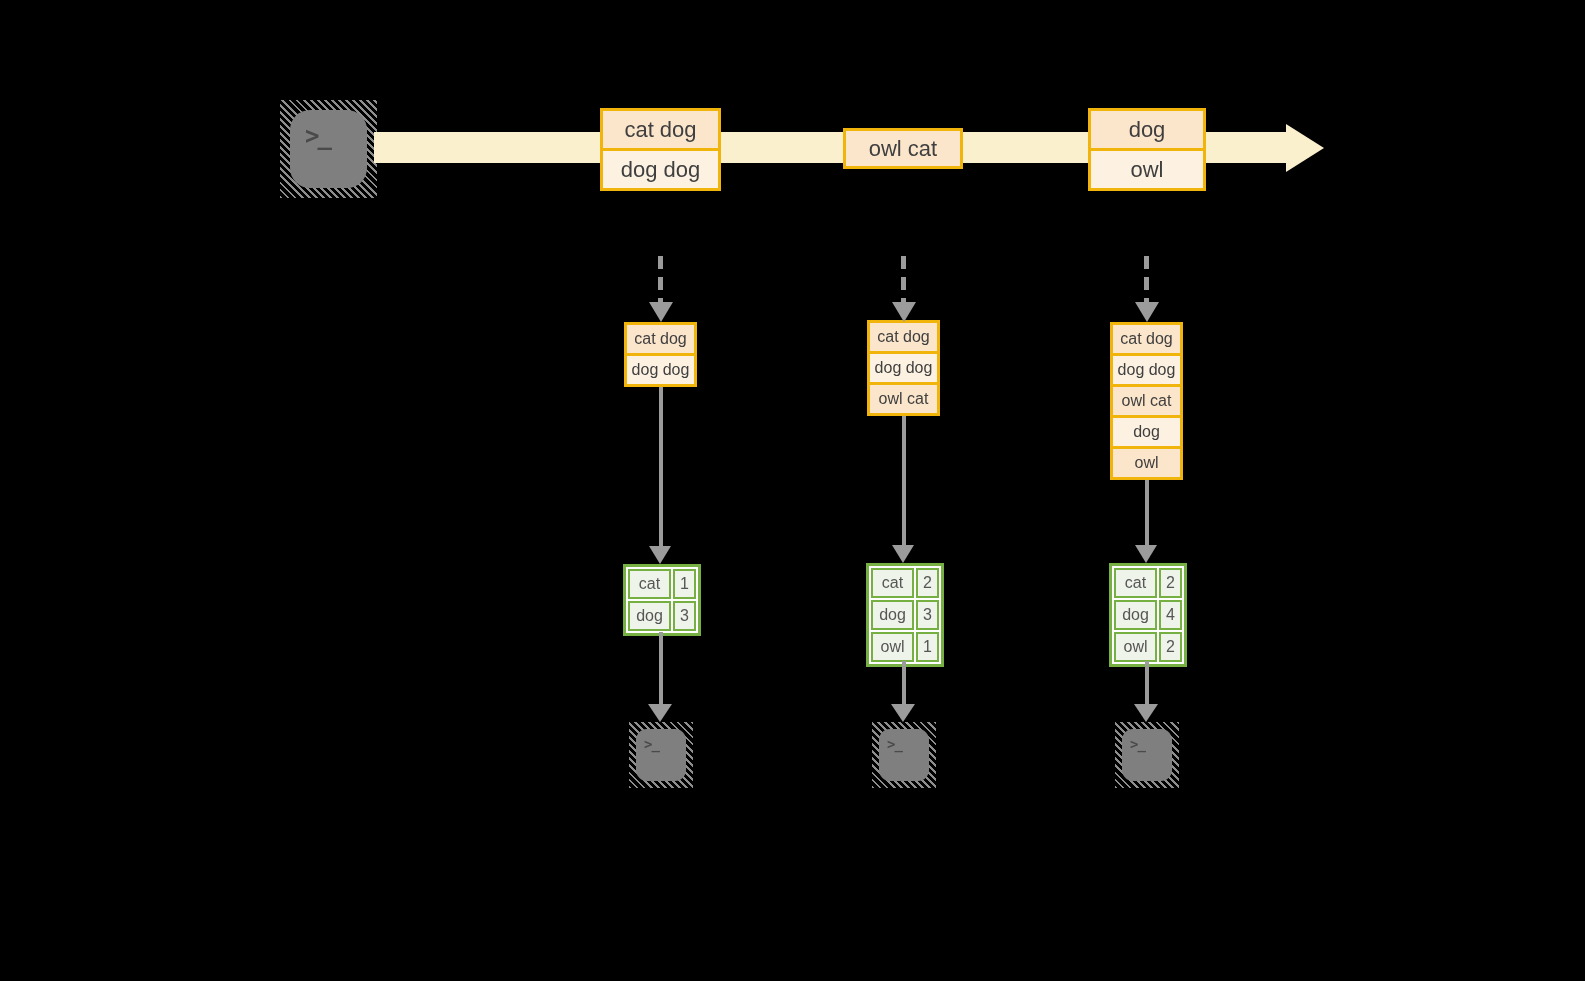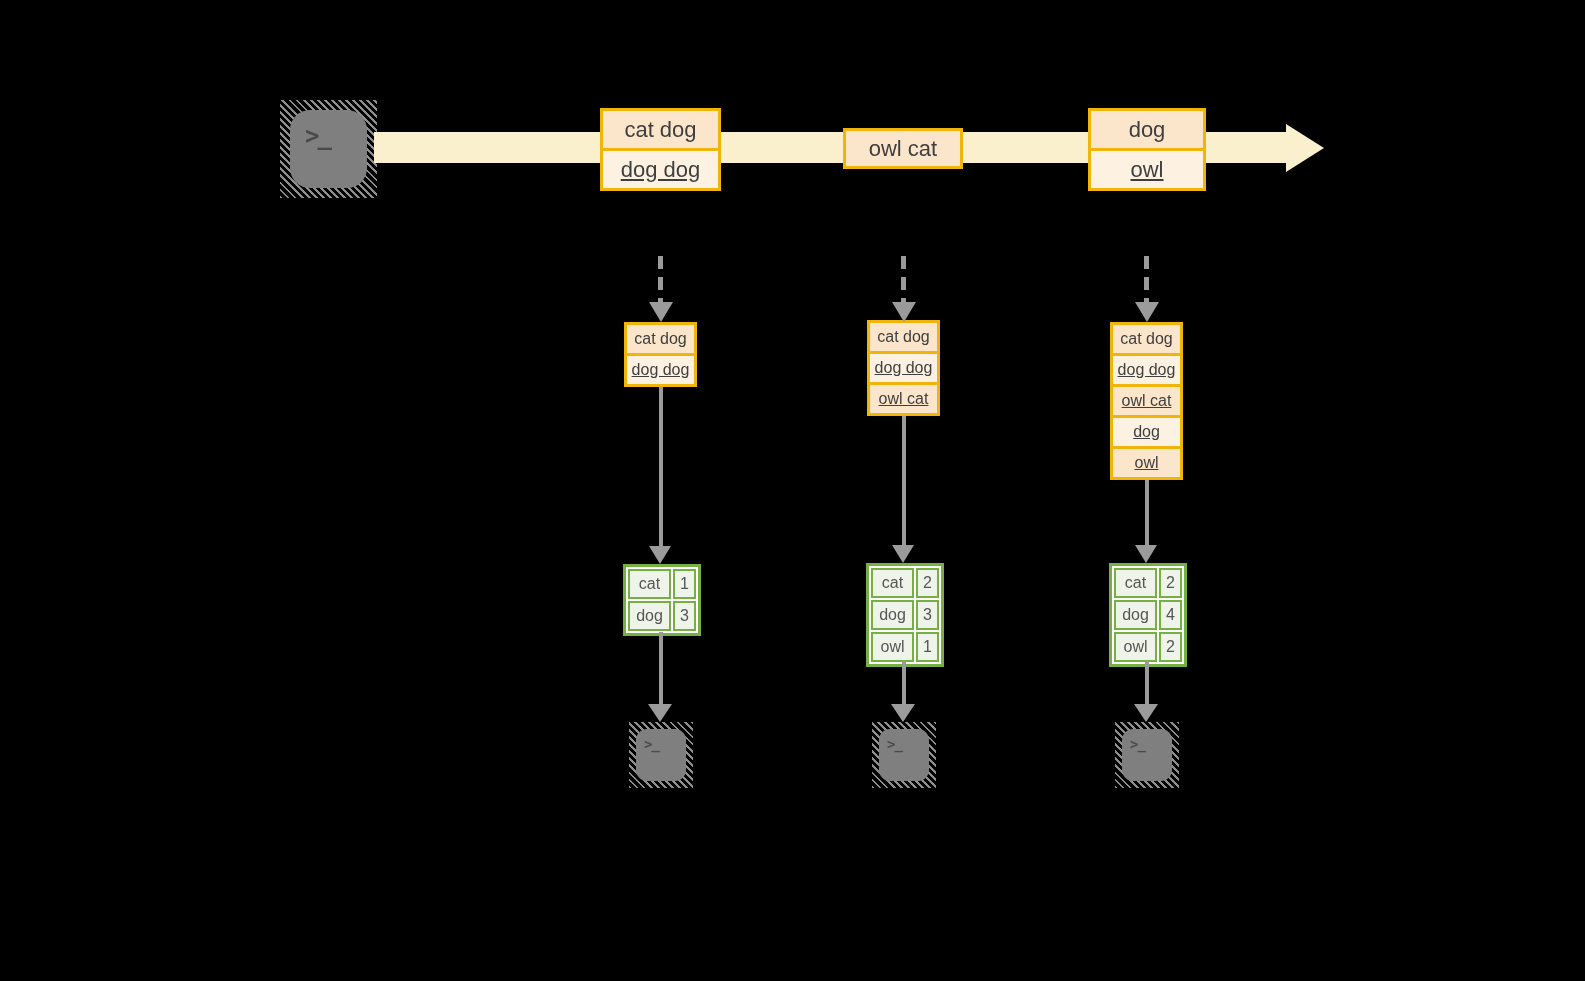--- a/index.html
+++ b/index.html
@@ -29,21 +29,21 @@
     border-left:38px solid #FBF0CE;border-top:24px solid transparent;border-bottom:24px solid transparent;
   }
   
   .obox{
     position:absolute;border:3px solid #F0B40A;z-index:2;box-sizing:border-box;background:#F0B40A;
   }
   .obox .orow{
     display:flex;align-items:center;justify-content:center;
     color:#3f3f3f;
   }
-  .obox .orow + .orow{border-top:3px solid #F0B40A;text-decoration:underline;}
+  .obox .orow + .orow{border-top:3px solid #F0B40A;}
   .fill-a{background:#FBE5CB;}
   .fill-b{background:#FDF2E2;}
   .obox-lg .orow{height:37px;font-size:22px;}
   .obox-sm .orow{height:28px;font-size:16px;}
   
   .dash-stem{
     position:absolute;width:5px;
     background:repeating-linear-gradient(to bottom,#9B9B9B 0 13px,rgba(0,0,0,0) 13px 21px);
     z-index:6;
   }

